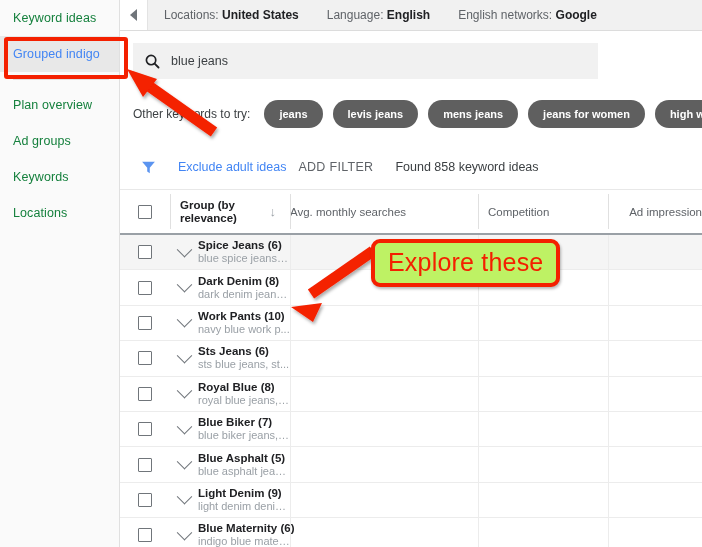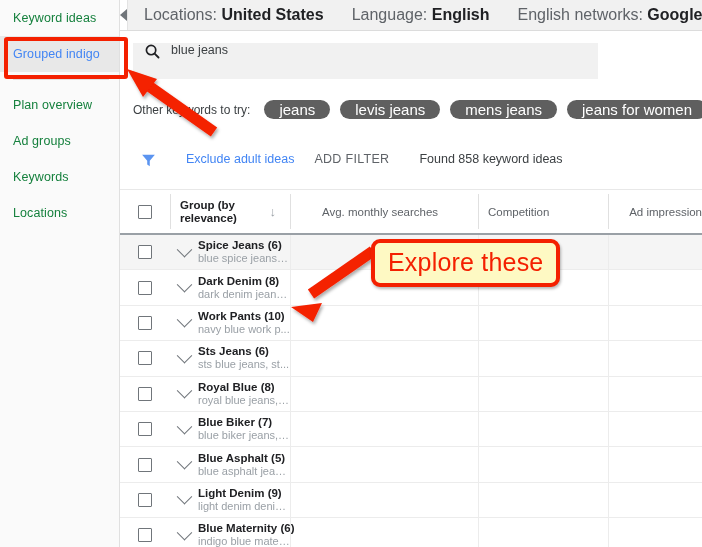--- a/index.html
+++ b/index.html
@@ -80,38 +80,38 @@
     border-bottom: 6px solid transparent;
     border-right: 7px solid #70757a;
   }
   .topbar-fields {
     display: flex;
     align-items: center;
     padding-left: 16px;
     gap: 28px;
   }
   .tb-field {
-    font-size: 16px;
+    font-size: 12px;
     color: #5f6368;
     white-space: nowrap;
     cursor: pointer;
   }
   .tb-field b {
     color: #202124;
     font-weight: bold;
   }
 
   
   .search-wrap {
     position: absolute;
     left: 133px; top: 43px;
     width: 465px; height: 36px;
     background: #f1f1f1;
     display: flex;
-    align-items: flex-start;
+    align-items: center;
     box-sizing: border-box;
   }
   .search-icon {
     width: 38px;
     display: flex;
     align-items: center;
     justify-content: center;
   }
   .search-icon svg { display: block; }
   .search-val {
@@ -127,40 +127,41 @@
     align-items: center;
     gap: 10px;
   }
   .chips-label {
     font-size: 12px;
     color: #3c4043;
     margin-right: 4px;
     white-space: nowrap;
   }
   .chip {
-    height: 19px;
+    height: 28px;
     padding: 0 15px;
     border-radius: 14px;
     background: #5f5f5f;
     color: #ffffff;
-    font-size: 15px;
+    font-size: 11px;
     display: flex;
     align-items: center;
     white-space: nowrap;
     cursor: pointer;
+    font-weight: bold;
   }
 
   
   .filter-row {
     position: absolute;
     left: 140px; top: 152px;
     display: flex;
-    align-items: flex-start;
+    align-items: center;
     height: 30px;
-    gap: 8px;
+    gap: 0;
   }
   .funnel {
     width: 30px;
     display: flex;
     align-items: center;
     justify-content: flex-start;
     cursor: pointer;
   }
   .filter-link {
     font-size: 12.5px;
@@ -220,21 +221,21 @@
     color: #202124;
     font-weight: bold;
     line-height: 13px;
   }
   .th-sort {
     position: absolute;
     right: 14px;
     color: #9aa0a6;
     font-size: 13px;
   }
-  .th-avg { left: 170px; width: 188px; justify-content: center; padding-right: 8px; }
+  .th-avg { left: 170px; width: 188px; justify-content: flex-start; padding-right: 8px; }
   .th-comp { left: 358px; width: 130px; padding-left: 10px; }
   .th-adimp { left: 488px; width: 94px; justify-content: flex-end; padding-right: 0px; }
 
   .checkbox {
     width: 14px; height: 14px;
     border: 1.5px solid #70757a;
     border-radius: 1px;
     box-sizing: border-box;
     background: #fff;
     cursor: pointer;
@@ -311,21 +312,21 @@
     border: 4px solid #f42000;
     border-radius: 3px;
     box-sizing: border-box;
   }
   .callout {
     position: absolute;
     left: 371px; top: 239px;
     padding: 6px 13px 7px 13px;
     border: 4px solid #f42000;
     border-radius: 9px;
-    background: #fef9c3;
+    background: #bef264;
     color: #f42000;
     font-size: 25px;
     line-height: 27px;
     letter-spacing: 0.2px;
     box-shadow: 1px 2px 3px rgba(0,0,0,0.28);
     white-space: nowrap;
   }
 </style>
 </head>
 <body>

